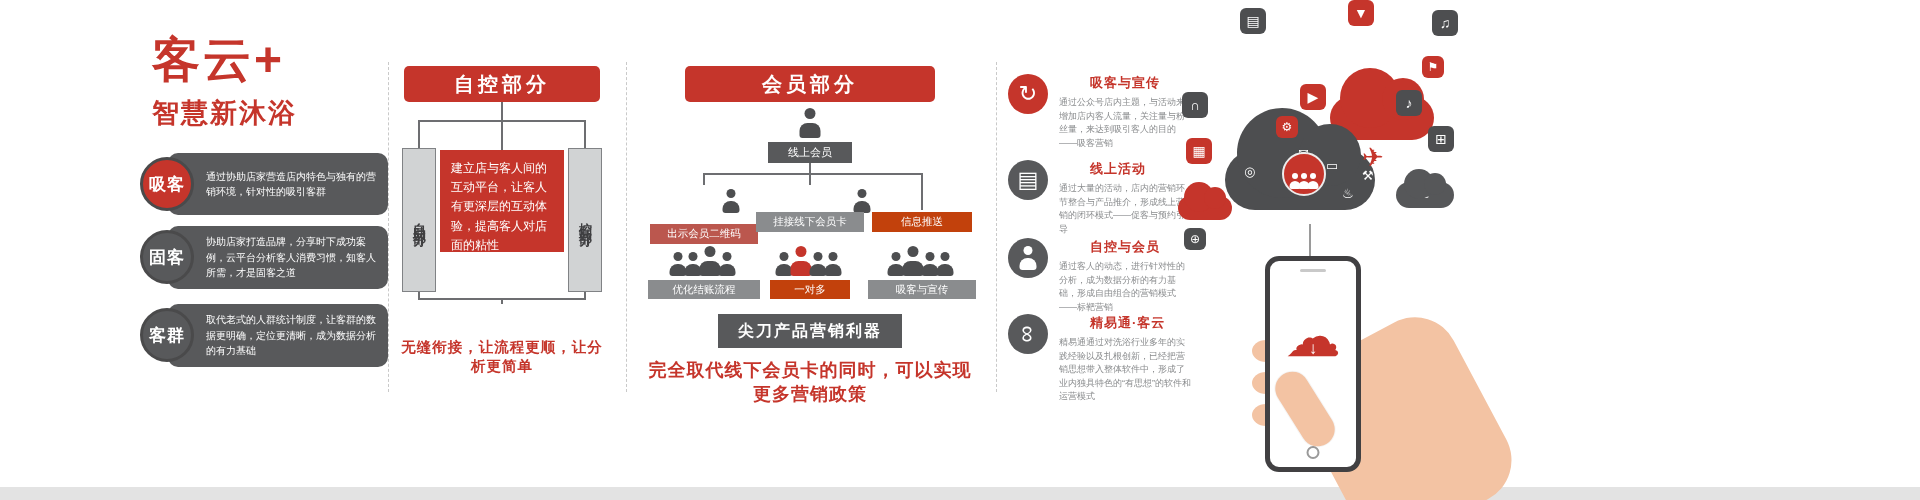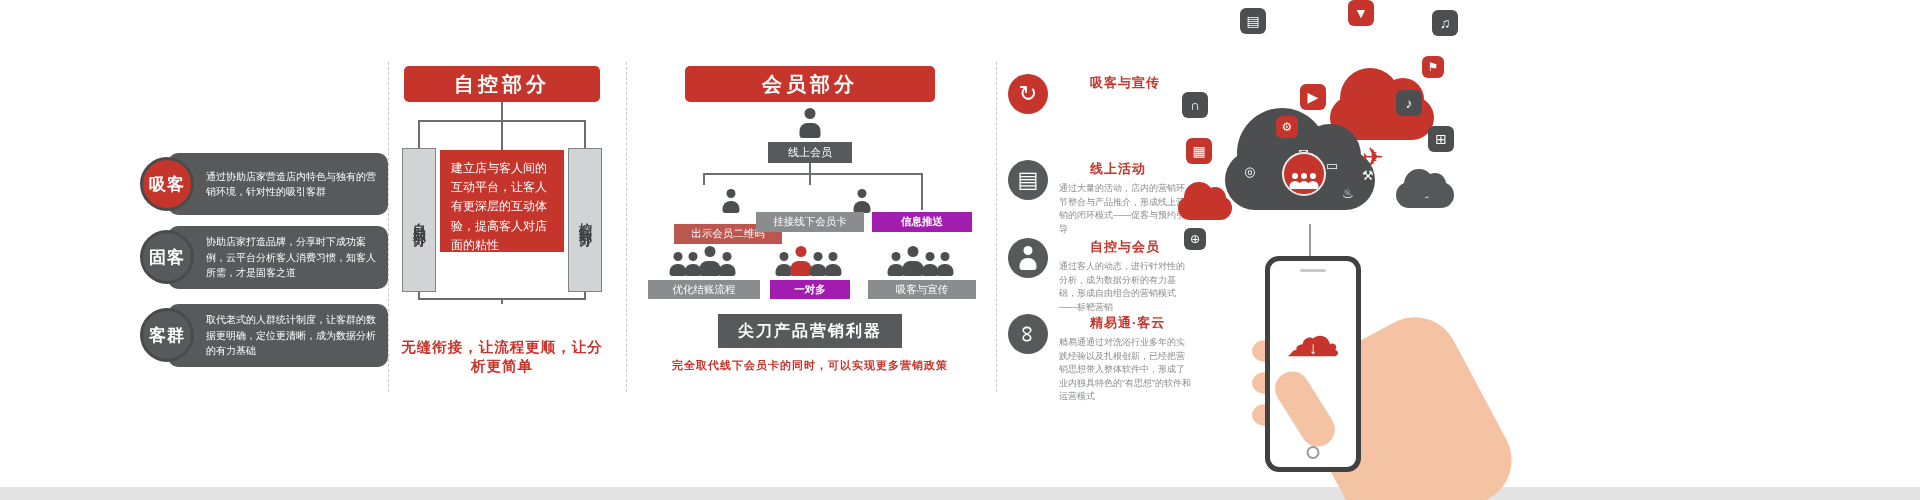--- a/index.html
+++ b/index.html
@@ -65,33 +65,33 @@
   .mb-rootbox{position:absolute;left:128px;top:80px;width:84px;height:21px;background:#58595b;color:#fff;
     font-size:11px;display:flex;align-items:center;justify-content:center;}
   .mb-vstub{left:169px;top:101px;width:2px;height:10px;}
   .mb-hline{left:64px;top:111px;width:218px;height:2px;}
   .mb-d1{left:63px;top:111px;width:2px;height:12px;}
   .mb-d2{left:169px;top:111px;width:2px;height:12px;}
   .mb-d3{left:281px;top:111px;width:2px;height:37px;}
   .mb-bp1{position:absolute;left:53px;top:121px;}
   .mb-bp2{position:absolute;left:159px;top:121px;}
   .mb-tag{position:absolute;height:20px;color:#fff;font-size:10.5px;display:flex;align-items:center;justify-content:center;}
-  .tag-gray{background:#8a8c8e;} .tag-red{background:#a21caf;font-weight:bold;} .tag-brick{background:#bb574e;}
-  .mb-t1{left:10px;top:162px;width:108px;margin-left:24px;}
+  .tag-gray{background:#8a8c8e;} .tag-red{background:#c2410c;} .tag-brick{background:#bb574e;}
+  .mb-t1{left:10px;top:162px;width:108px;}
   .mb-t2{left:116px;top:150px;width:108px;}
   .mb-t3{left:232px;top:150px;width:100px;}
   .crowd{position:absolute;display:flex;align-items:flex-end;}
   .crowd .person{margin-left:-5px;} .crowd .person:first-child{margin-left:0;}
   .mb-c1{left:28px;top:184px;} .mb-c2{left:134px;top:184px;} .mb-c3{left:246px;top:184px;}
   .mb-l1{left:8px;top:218px;width:112px;height:19px;}
   .mb-l2{left:130px;top:218px;width:80px;height:19px;}
   .mb-l3{left:228px;top:218px;width:108px;height:19px;}
   .mb-bottom{position:absolute;left:78px;top:252px;width:184px;height:34px;background:#58595b;color:#fff;
     font-weight:bold;font-size:16px;letter-spacing:2px;display:flex;align-items:center;justify-content:center;}
-  .mb-caption{top:296px;font-size:11px;}
+  .mb-caption{top:296px;font-size:18px;}
   
   .person{position:relative;display:inline-block;width:20px;height:24px;flex:none;}
   .person::before{content:"";position:absolute;top:0;left:50%;transform:translateX(-50%);
     width:9px;height:9px;border-radius:50%;background:#4d4e50;}
   .person::after{content:"";position:absolute;bottom:0;left:50%;transform:translateX(-50%);
     width:17px;height:12px;border-radius:8px 8px 3px 3px;background:#4d4e50;}
   .person--red::before,.person--red::after{background:#c5352b;}
   .person--white::before,.person--white::after{background:#fff;}
   .person--lg{width:24px;height:30px;}
   .person--lg::before{width:11px;height:11px;}
@@ -149,20 +149,24 @@
   .thumb{position:absolute;left:118px;top:368px;width:34px;height:82px;background:#f3c3a3;border-radius:17px;
     transform:rotate(-32deg);z-index:6;box-shadow:0 0 0 1px rgba(0,0,0,0.04);}
   
   .bottom-bar{position:absolute;left:0;top:487px;width:1920px;height:13px;background:#e3e3e3;}
 </style>
 </head>
 <body>
 
 <div class="canvas">
 
+  <div class="brand">
+    <div class="brand-logo">客云+</div>
+    <div class="brand-tagline">智慧新沐浴</div>
+  </div>
 
   <div class="left-item li-1">
     <div class="badge-circle badge-red">吸客</div>
     <div class="left-panel">
       <span>通过协助店家营造店内特色与独有的营销环境，针对性的吸引客群</span>
     </div>
   </div>
   <div class="left-item li-2">
     <div class="badge-circle badge-dark">固客</div>
     <div class="left-panel">
@@ -235,20 +239,21 @@
     <div class="caption-red mb-caption">完全取代线下会员卡的同时，可以实现更多营销政策</div>
   </div>
 
   <div class="features">
     <div class="feature f1">
       <div class="f-icon f-icon-red">
         <span>↻</span>
       </div>
       <div>
         <div class="f-title">吸客与宣传</div>
+        <div class="f-text">通过公众号店内主题，与活动来增加店内客人流量，关注量与粉丝量，来达到吸引客人的目的——吸客营销</div>
       </div>
     </div>
     <div class="feature f2">
       <div class="f-icon f-icon-dark">
         <span>▤</span>
       </div>
       <div>
         <div class="f-title">线上活动</div>
         <div class="f-text">通过大量的活动，店内的营销环节整合与产品推介，形成线上营销的闭环模式——促客与预约引导</div>
       </div>

